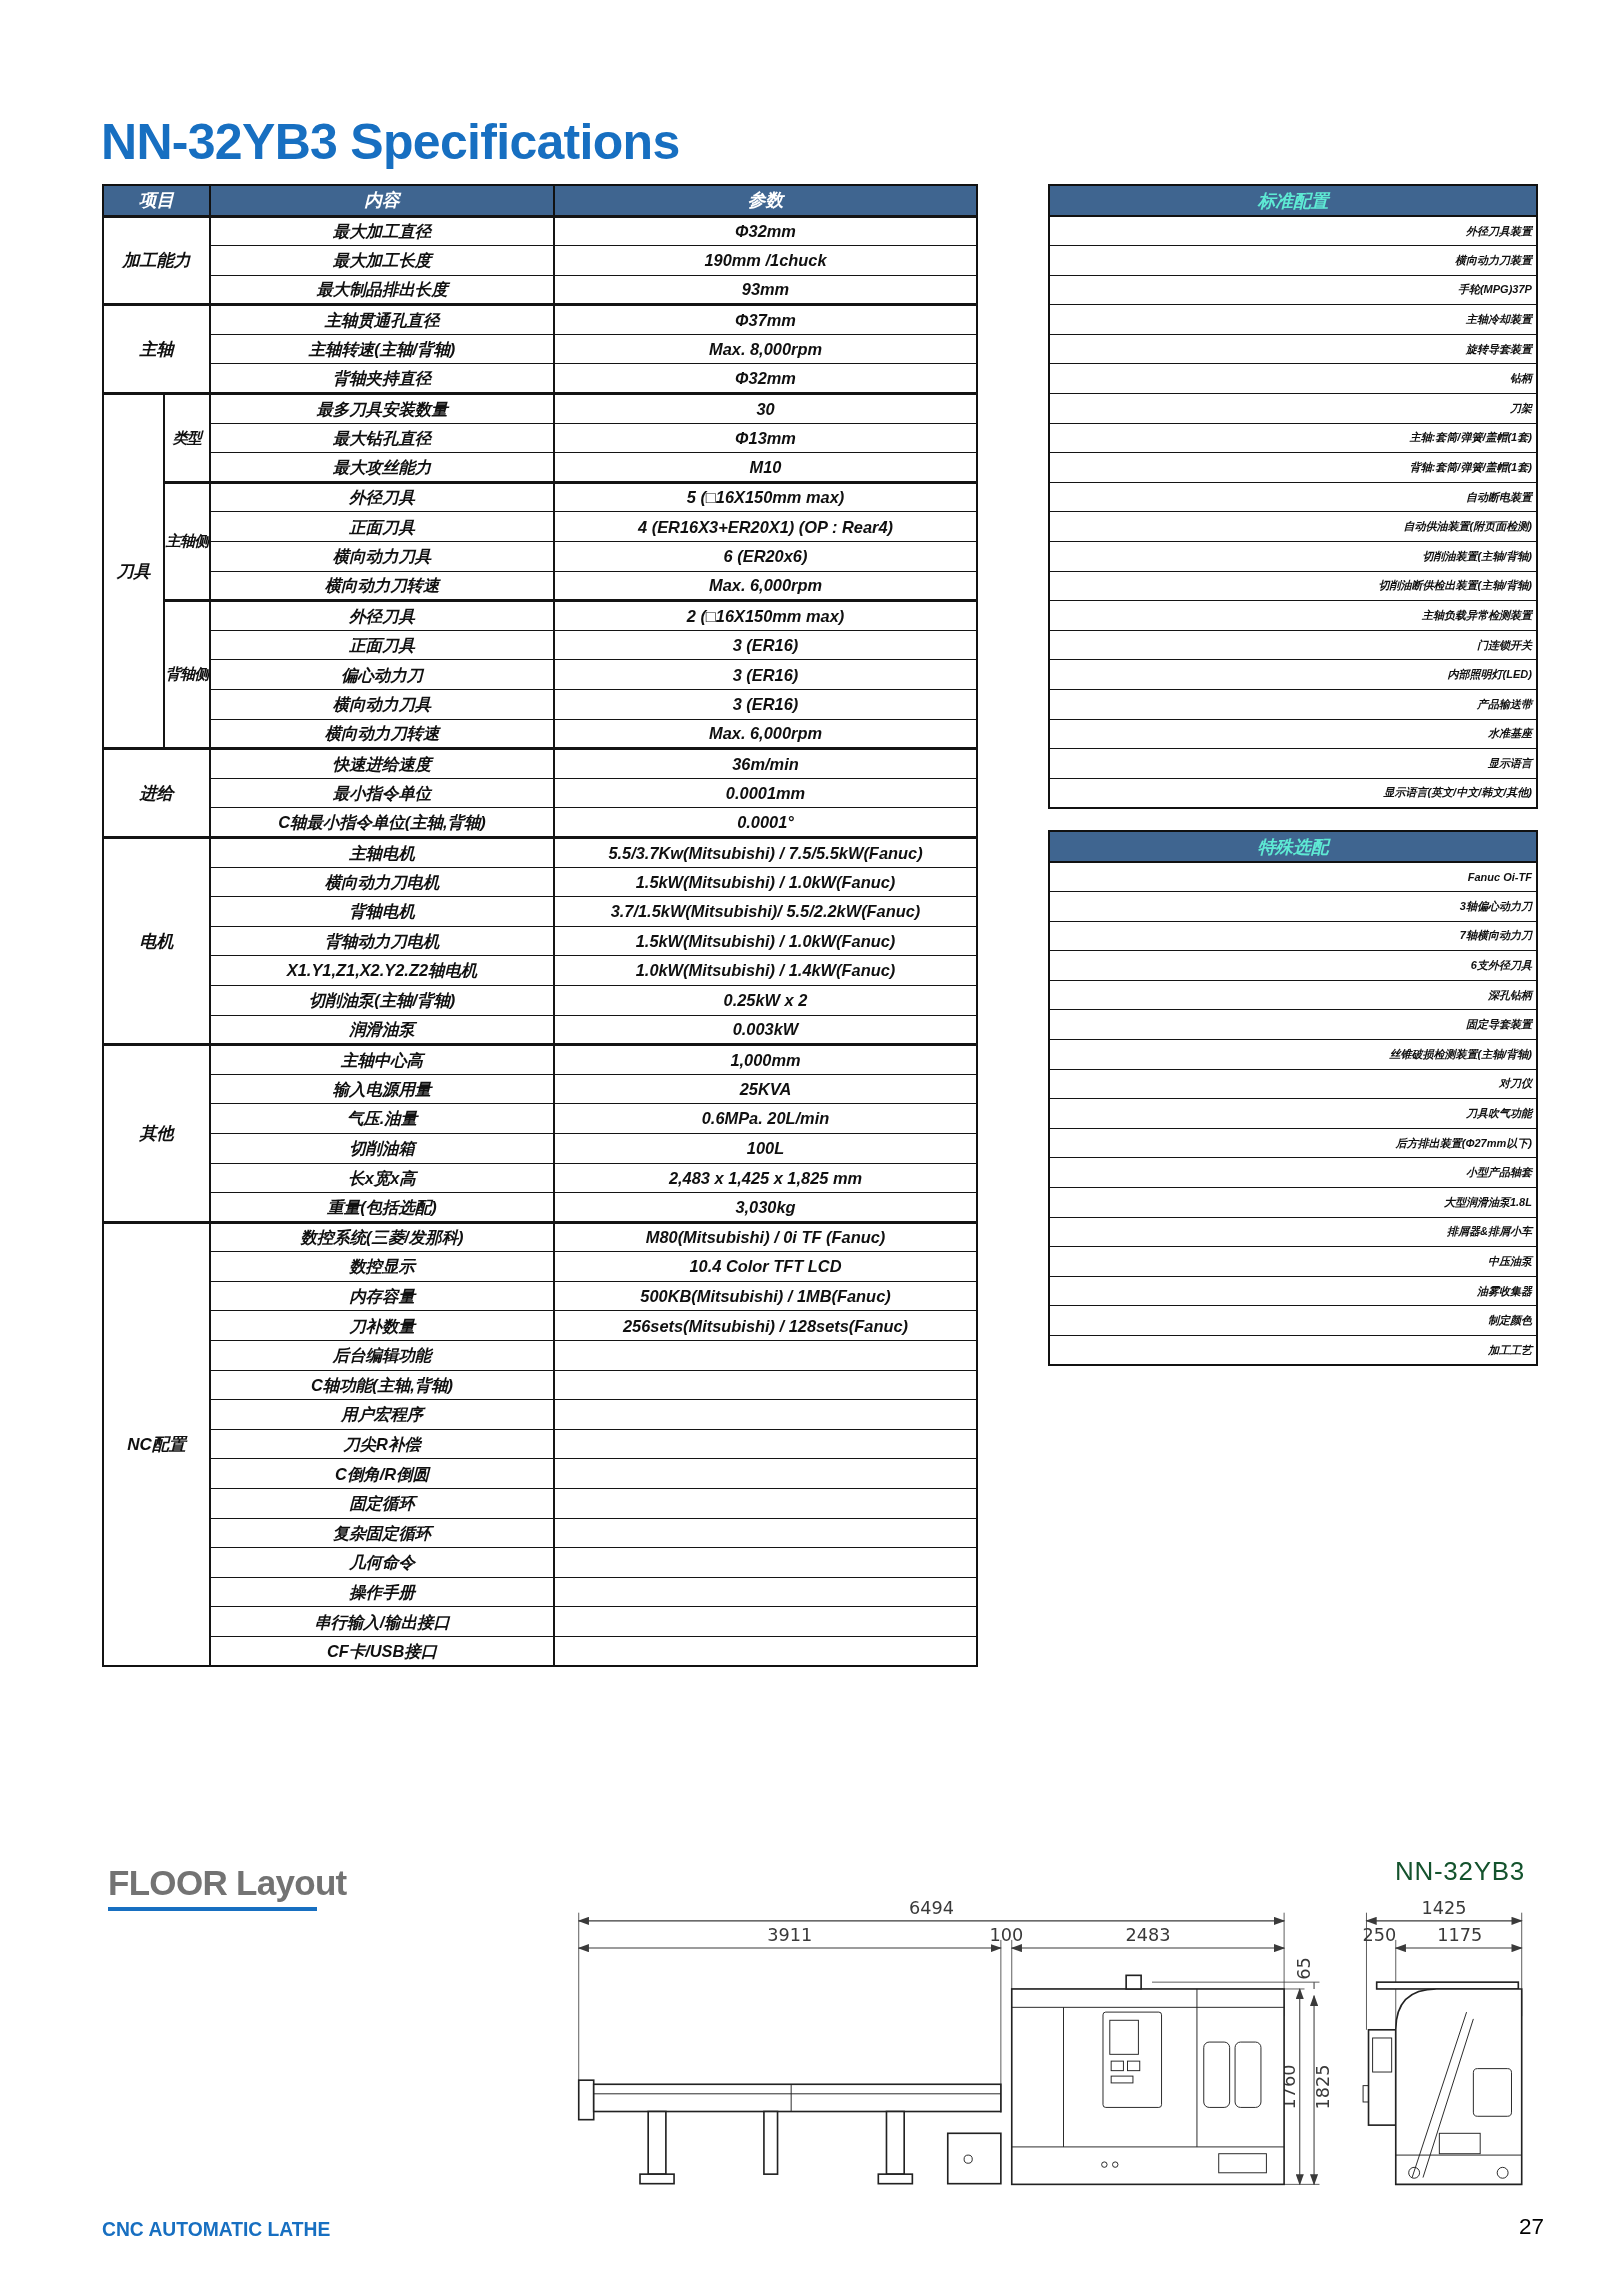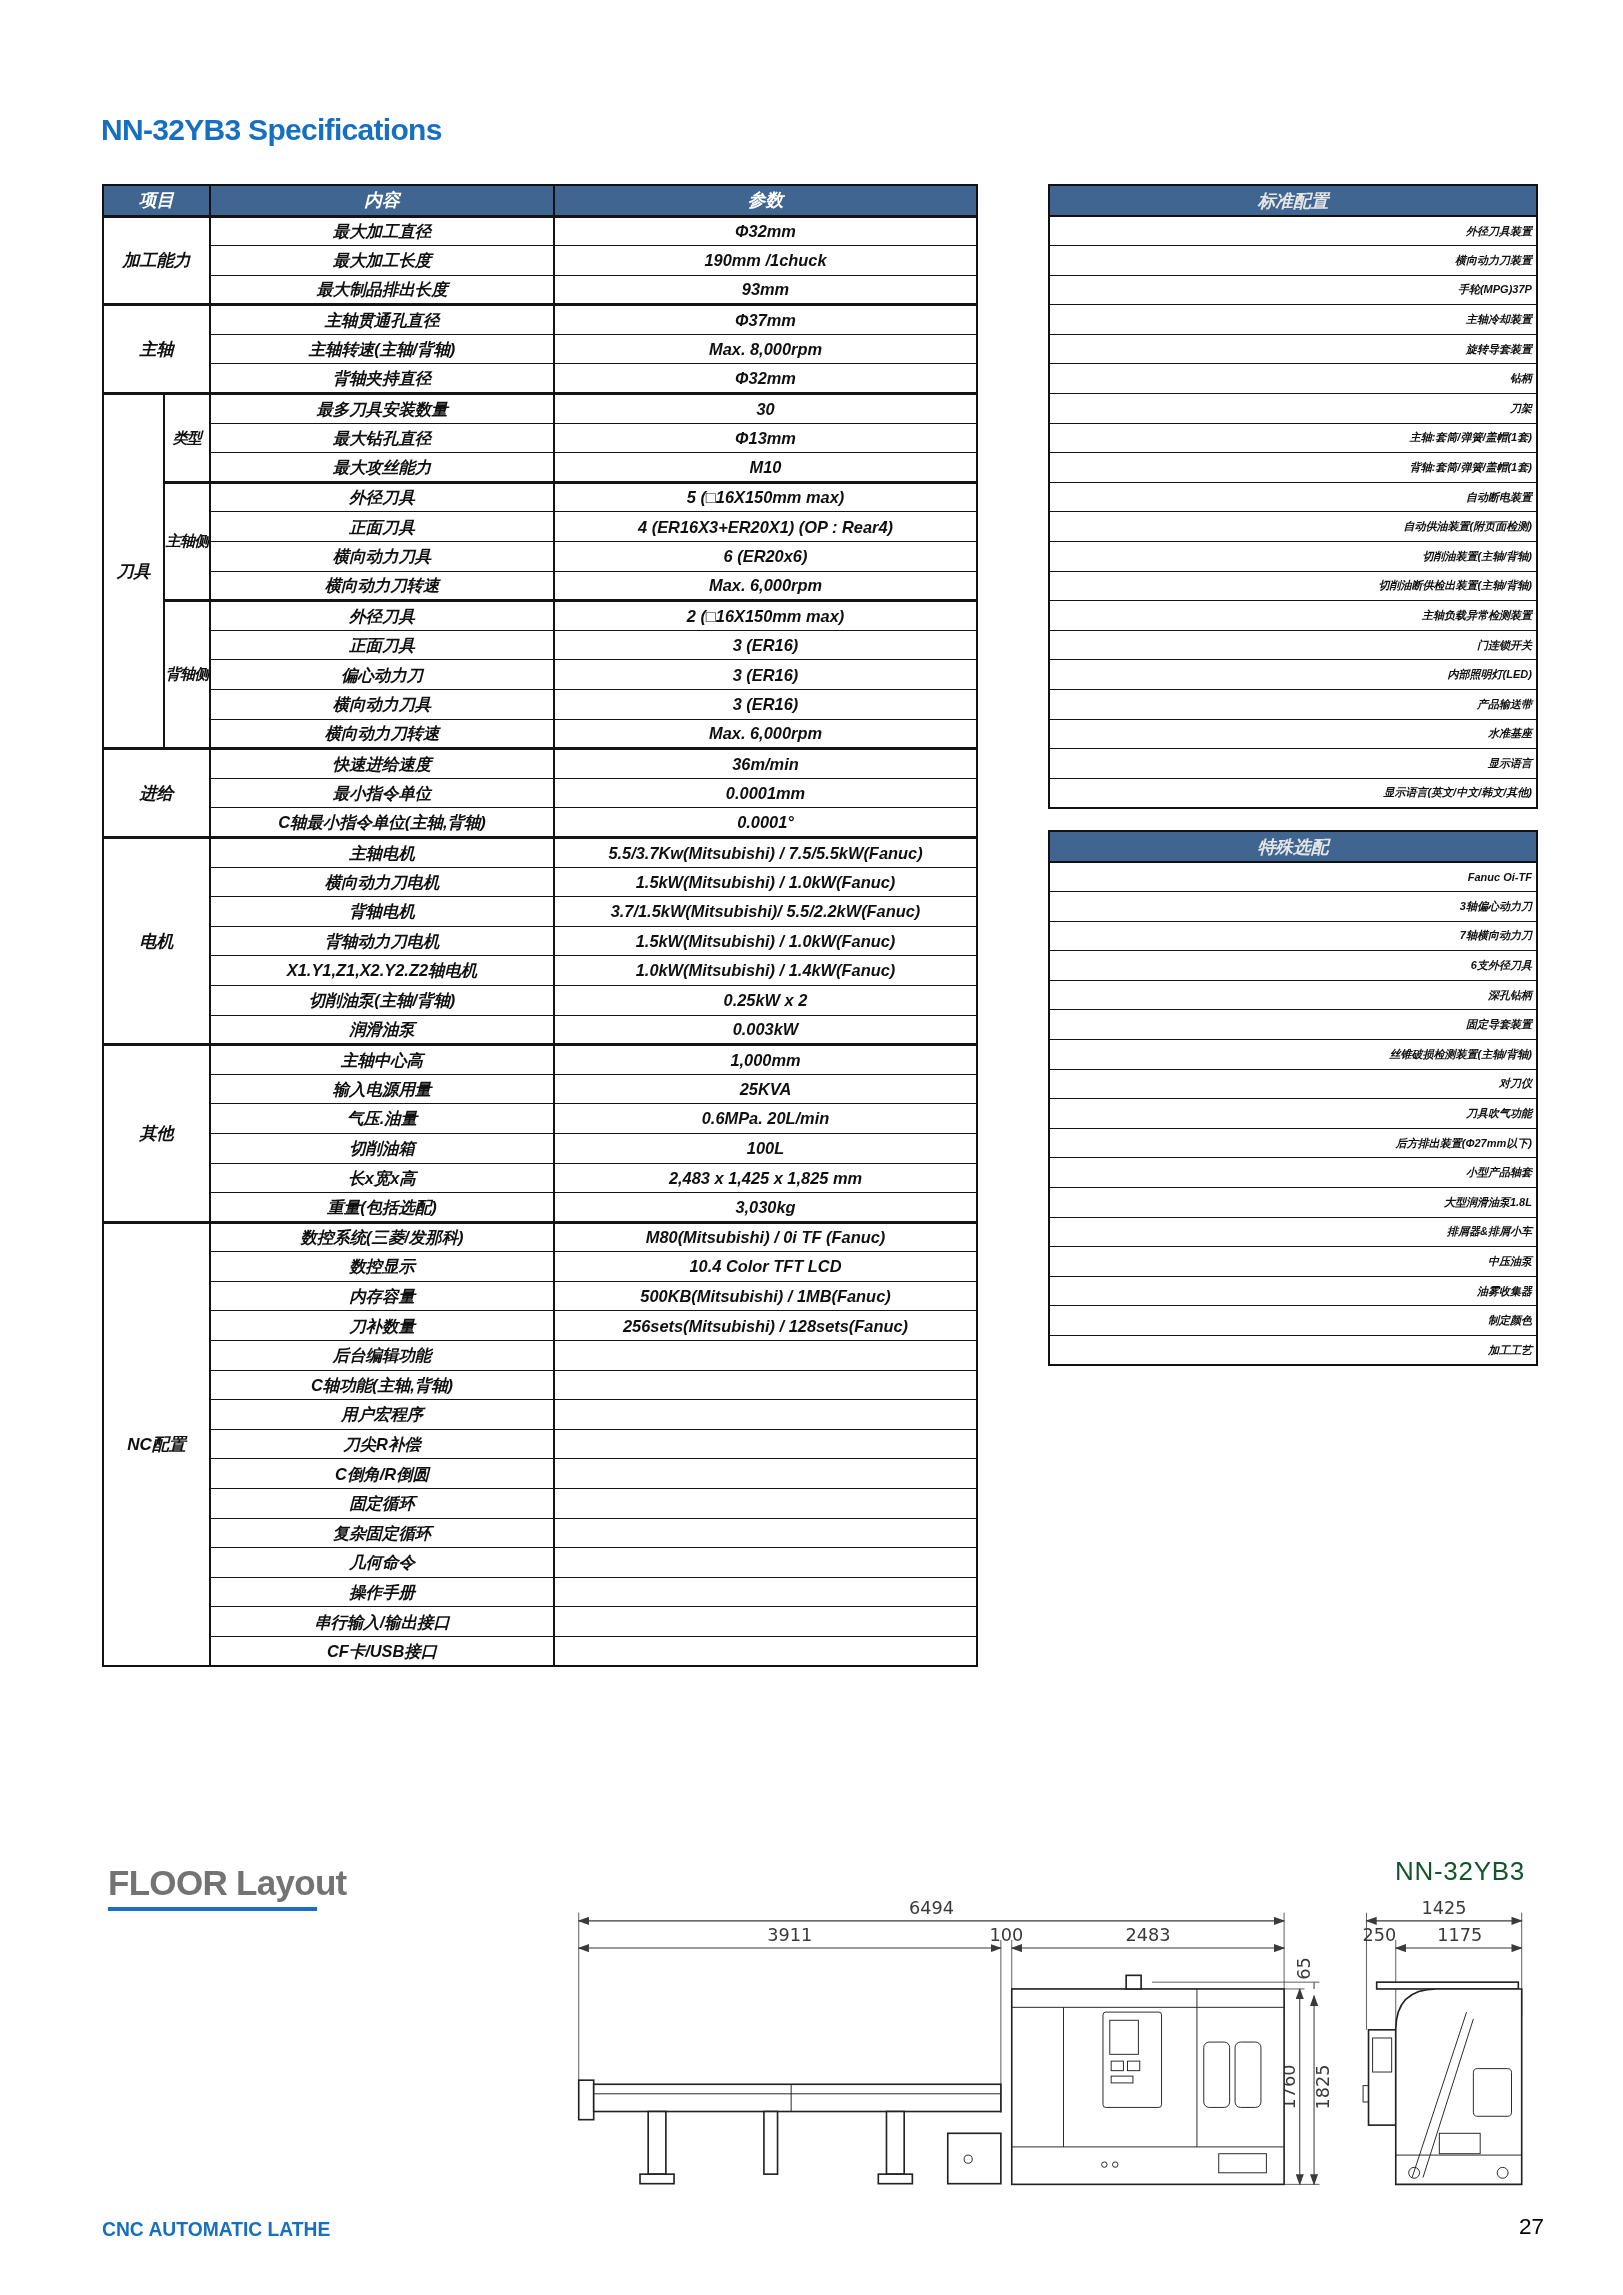--- a/index.html
+++ b/index.html
@@ -1,20 +1,20 @@
 <!DOCTYPE html>
 <html style="font-size:11px"><head>
 <meta charset="utf-8">
 <style>
   html,body{margin:0;padding:0;background:#e8e8e8;}
   .page{position:relative;width:1623px;height:2295px;background:#ffffff;overflow:hidden;
         font-family:"Liberation Sans","DejaVu Sans",sans-serif;}
   .abs{position:absolute;}
   
-  .h1{font-size:30px;font-weight:bold;color:#176fc1;letter-spacing:-0.7px;white-space:nowrap;}
+  .h1{font-size:50px;font-weight:bold;color:#176fc1;letter-spacing:-0.7px;white-space:nowrap;}
   .h2{font-size:35px;font-weight:bold;color:#737373;letter-spacing:-0.7px;white-space:nowrap;}
   .rule{background:#176fc1;height:4.1px;}
   .model{font-size:26px;color:#14532d;letter-spacing:0.7px;white-space:nowrap;}
   .footer-brand{font-size:20.5px;font-weight:bold;color:#176fc1;letter-spacing:0px;transform:scaleX(.94);transform-origin:left;white-space:nowrap;}
   .pagenum{font-size:22.5px;color:#000000;}
   
   table{border-collapse:collapse;table-layout:fixed;font-style:italic;}
   .spec{width:874px;border:2.7px solid #111;}
   .spec tr{height:29.6px;}
   .spec tr.hd{height:31px;}
@@ -24,21 +24,21 @@
            text-align:center;vertical-align:middle;color:#101010;padding:0 4.1px;line-height:1.12;
            overflow:hidden;white-space:nowrap;}
   .spec tr.gb td{border-top-width:3.4px;}
   .spec tr.sb td{border-top-width:3.4px;}
   .spec td.g{font-size:17px;padding:0 1.4px;}
   .spec td.sg{font-size:15px;padding:0 0.7px;letter-spacing:-0.7px;}
   
   .side{width:490px;border:2.7px solid #111;}
   .side tr{height:29.6px;}
   .side tr.hd{height:31px;}
-  .side th{background:#3f6590;color:#e5e5e5;font-size:17.7px;font-weight:bold;
+  .side th{background:#3f6590;color:#5eead4;font-size:17.7px;font-weight:bold;
            border:2px solid #111;border-bottom-width:2.7px;padding:0;}
   .side td{border:1.4px solid #141414;font-size:11px;font-weight:bold;text-align:right;
            vertical-align:middle;color:#101010;padding:0 4.1px;white-space:nowrap;overflow:hidden;}
   
   .dimtxt{font-size:26px;fill:#3a3a3a;font-family:"DejaVu Sans",sans-serif;}
   .dln{stroke:#3a3a3a;stroke-width:1.5;fill:none;}
   .ext{stroke:#3a3a3a;stroke-width:1.2;fill:none;}
   .out{stroke:#222;stroke-width:2.4;fill:#ffffff;}
   .thin{stroke:#222;stroke-width:1.4;fill:none;}
 </style>

